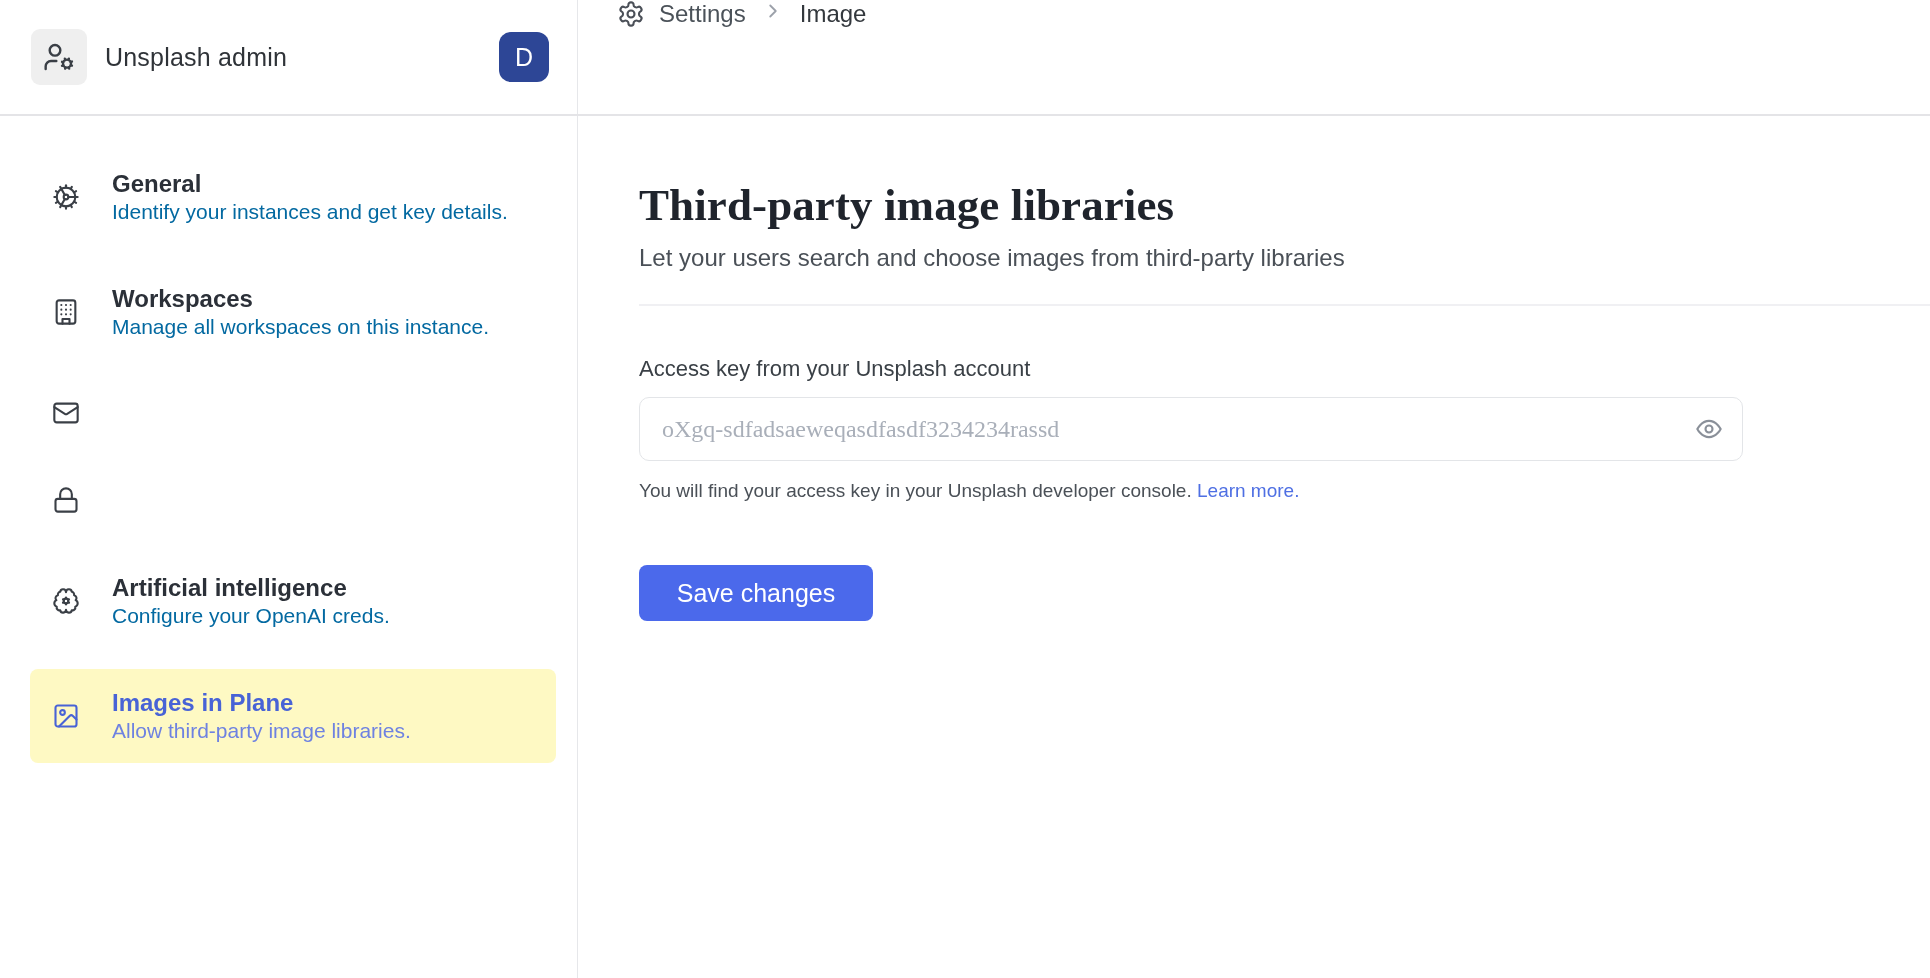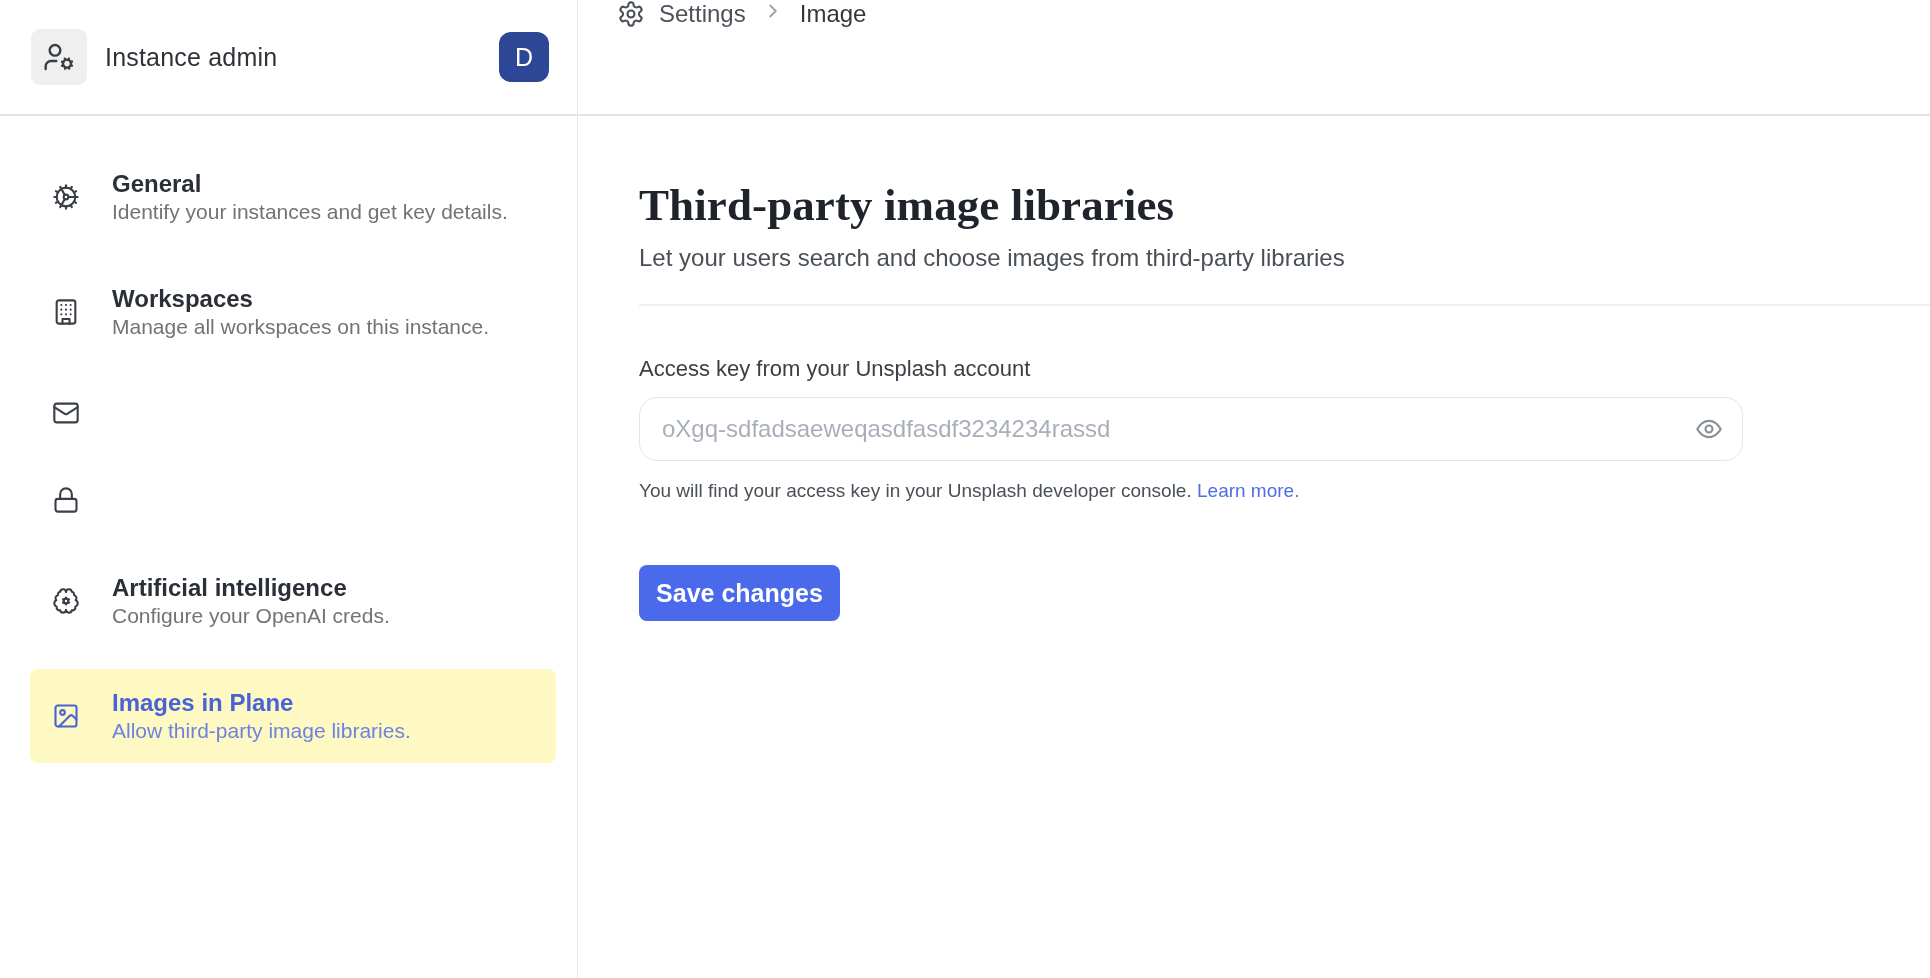--- a/index.html
+++ b/index.html
@@ -82,21 +82,21 @@
     border-radius: 8px;
     padding: 19px 10px 19px 22px;
     display: flex;
     align-items: center;
     gap: 32px;
     cursor: pointer;
   }
   .nav-icon { width: 28px; flex: 0 0 28px; color: #3a3f46; }
   .nav-text { display: flex; flex-direction: column; }
   .nav-label { font-size: 24px; line-height: 30px; font-weight: 600; color: #2b3038; }
-  .nav-desc { font-size: 21px; line-height: 26px; color: #737373; }
+  .nav-desc { font-size: 21px; line-height: 26px; color: #0369a1; }
   .nav-item.active { background: #fef9c3; }
   .nav-item.active .nav-icon { color: #4863d6; }
   .nav-item.active .nav-label { color: #4863d6; }
   .nav-item.active .nav-desc { color: #6e82e1; }
 
   
   .main {
     flex: 1;
     padding: 69px 0 0 61px;
     min-width: 0;
@@ -129,23 +129,23 @@
   }
   .input-wrap {
     position: relative;
     margin-top: 15px;
     width: 1104px;
     height: 64px;
   }
   .key-input {
     width: 100%; height: 100%;
     border: 1px solid #e3e5e8;
-    border-radius: 18px;
+    border-radius: 10px;
     padding: 0 70px 0 22px;
-    font-family: Liberation Sans, sans-serif;
+    font-family: Liberation Serif, serif;
     font-size: 24px;
     color: #2b3038;
     outline: none;
     background: #ffffff;
   }
   .key-input::placeholder { color: #a9afb9; opacity: 1; }
   .eye-btn {
     position: absolute;
     right: 18px; top: 50%;
     transform: translateY(-50%);
@@ -160,28 +160,28 @@
     line-height: 26px;
     color: #4a5057;
   }
   .helper a, .learn-more {
     color: #4e6fe3;
     text-decoration: none;
     cursor: pointer;
   }
   .save-btn {
     margin-top: 61px;
-    width: 201px; height: 56px;
+    width: 234px; height: 56px;
     background: #4b69eb;
     color: #ffffff;
     border: none;
     border-radius: 8px;
     font-family: "Liberation Sans", "DejaVu Sans", sans-serif;
     font-size: 25px;
-    font-weight: 700;
+    font-weight: 400;
     cursor: pointer;
     display: flex; align-items: center; justify-content: center;
   }
 </style>
 </head>
 <body>
 
 <header class="topbar">
   <div class="topbar-left">
     <div class="logo-box">
@@ -194,21 +194,21 @@
             <path d="m15.2 15.9-.9-.3"></path>
           <path d="m16.6 20.7.3-.9"></path>
             <path d="m19.1 14.2.3-.9"></path>
           <path d="m19.6 20.7-.4-1"></path>
             <path d="m16.8 14.3-.4-1"></path>
           <path d="m14.3 18.6 1-.4"></path>
             <path d="m20.7 15.8 1-.4"></path>
         </svg>
       </span>
     </div>
-    <div class="app-title">Instance admin</div>
+    <div class="app-title">Unsplash admin</div>
     <div class="avatar">D</div>
   </div>
   <div class="topbar-right">
     <span class="crumb-gear">
       <svg width="28" height="28" viewBox="0 0 24 24" fill="none" stroke="currentColor" stroke-width="1.8" stroke-linecap="round" stroke-linejoin="round">
         <path d="M12.22 2h-.44a2 2 0 0 0-2 2v.18a2 2 0 0 1-1 1.73l-.43.25a2 2 0 0 1-2 0l-.15-.08a2 2 0 0 0-2.73.73l-.22.38a2 2 0 0 0 .73 2.73l.15.1a2 2 0 0 1 1 1.72v.51a2 2 0 0 1-1 1.74l-.15.09a2 2 0 0 0-.73 2.73l.22.38a2 2 0 0 0 2.73.73l.15-.08a2 2 0 0 1 2 0l.43.25a2 2 0 0 1 1 1.73V20a2 2 0 0 0 2 2h.44a2 2 0 0 0 2-2v-.18a2 2 0 0 1 1-1.73l.43-.25a2 2 0 0 1 2 0l.15.08a2 2 0 0 0 2.73-.73l.22-.39a2 2 0 0 0-.73-2.73l-.15-.08a2 2 0 0 1-1-1.74v-.5a2 2 0 0 1 1-1.74l.15-.09a2 2 0 0 0 .73-2.73l-.22-.38a2 2 0 0 0-2.73-.73l-.15.08a2 2 0 0 1-2 0l-.43-.25a2 2 0 0 1-1-1.73V4a2 2 0 0 0-2-2z"></path>
         <circle cx="12" cy="12" r="3"></circle>
       </svg>
     </span>
     <span class="crumb-parent">Settings</span>

